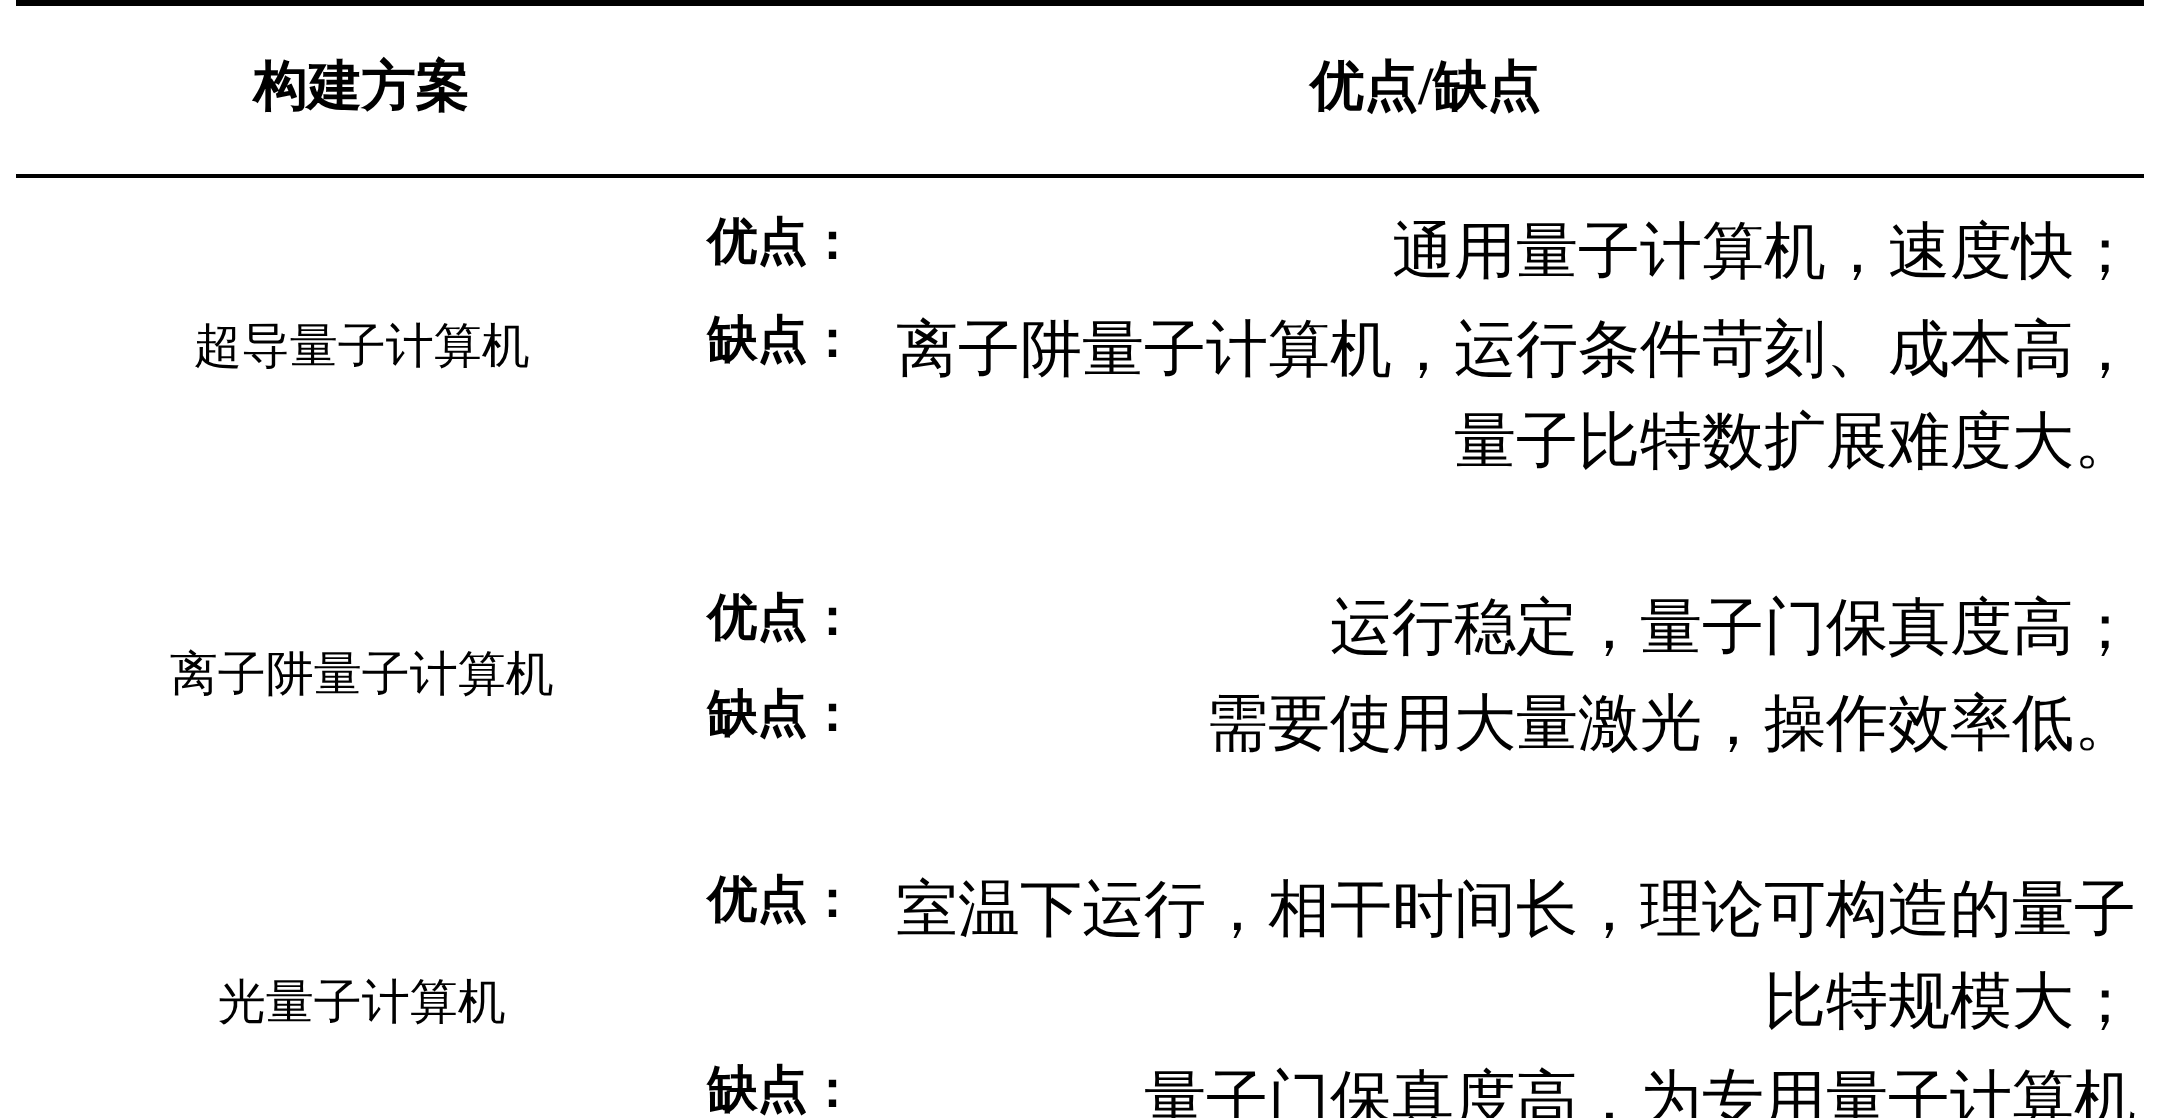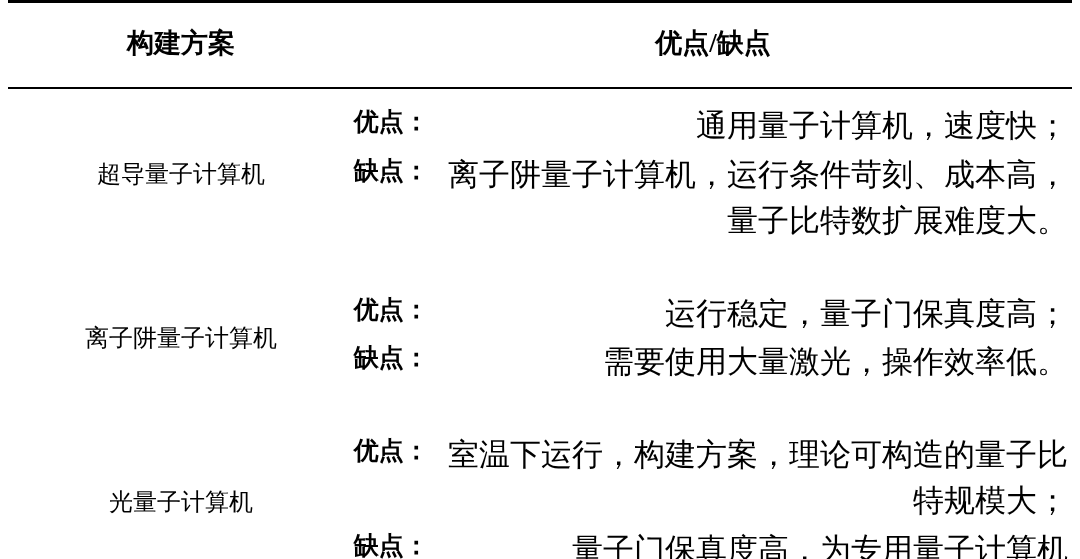--- a/index.html
+++ b/index.html
@@ -133,21 +133,21 @@
       <tr class="spacer-row">
         <td></td>
         <td></td>
       </tr>
 
       <tr class="last-row">
         <td class="scheme-cell">光量子计算机</td>
         <td class="detail-cell">
           <div class="pair">
             <span class="pair-label">优点：</span>
-            <span class="pair-text">室温下运行，构建方案，理论可构造的量子比特规模大；</span>
+            <span class="pair-text">室温下运行，相干时间长，理论可构造的量子比特规模大；</span>
           </div>
           <div class="pair">
             <span class="pair-label">缺点：</span>
             <span class="pair-text">量子门保真度高，为专用量子计算机</span>
           </div>
         </td>
       </tr>
 
     </tbody>
   </table>

